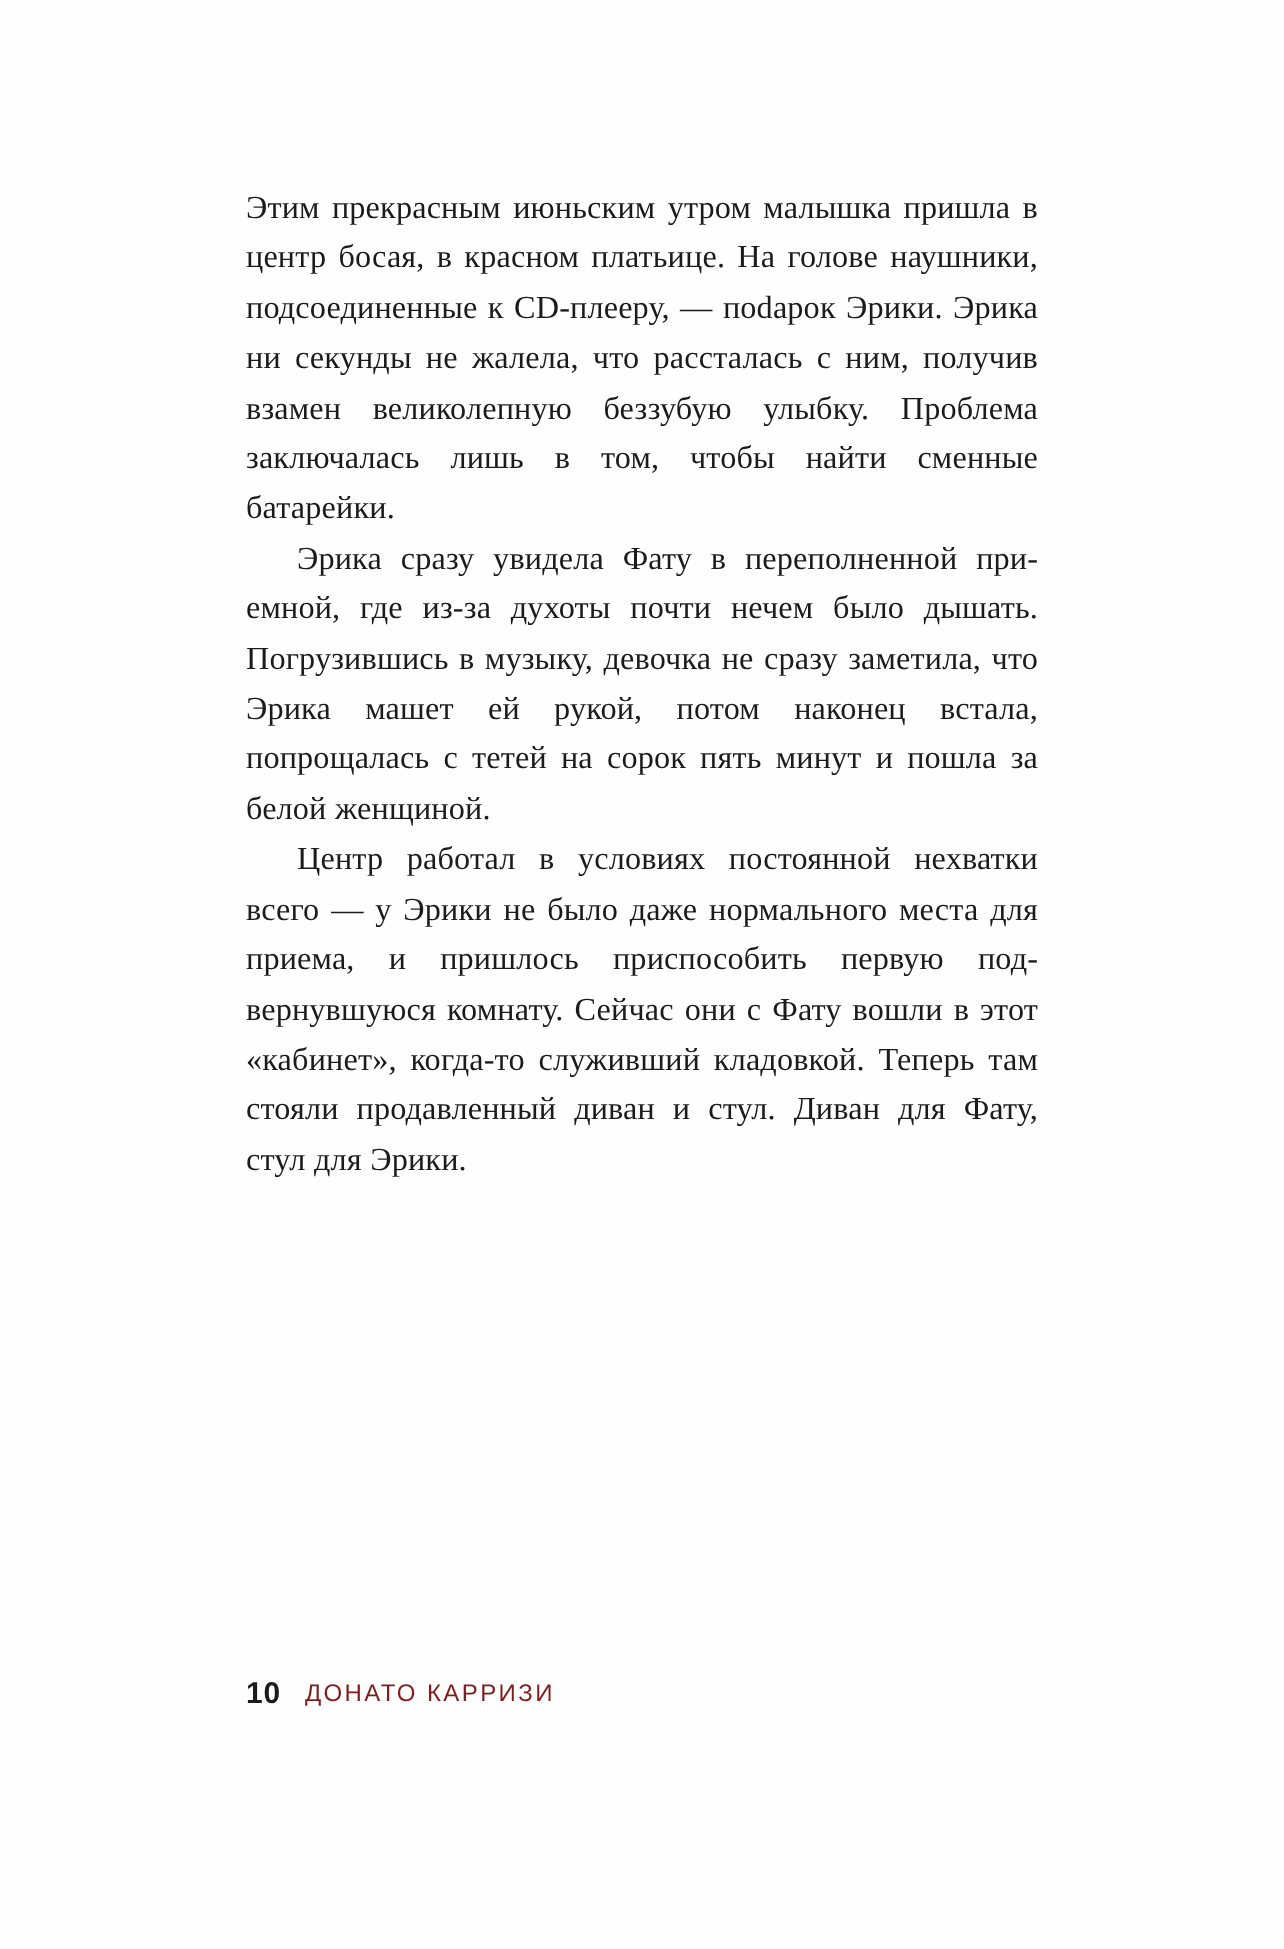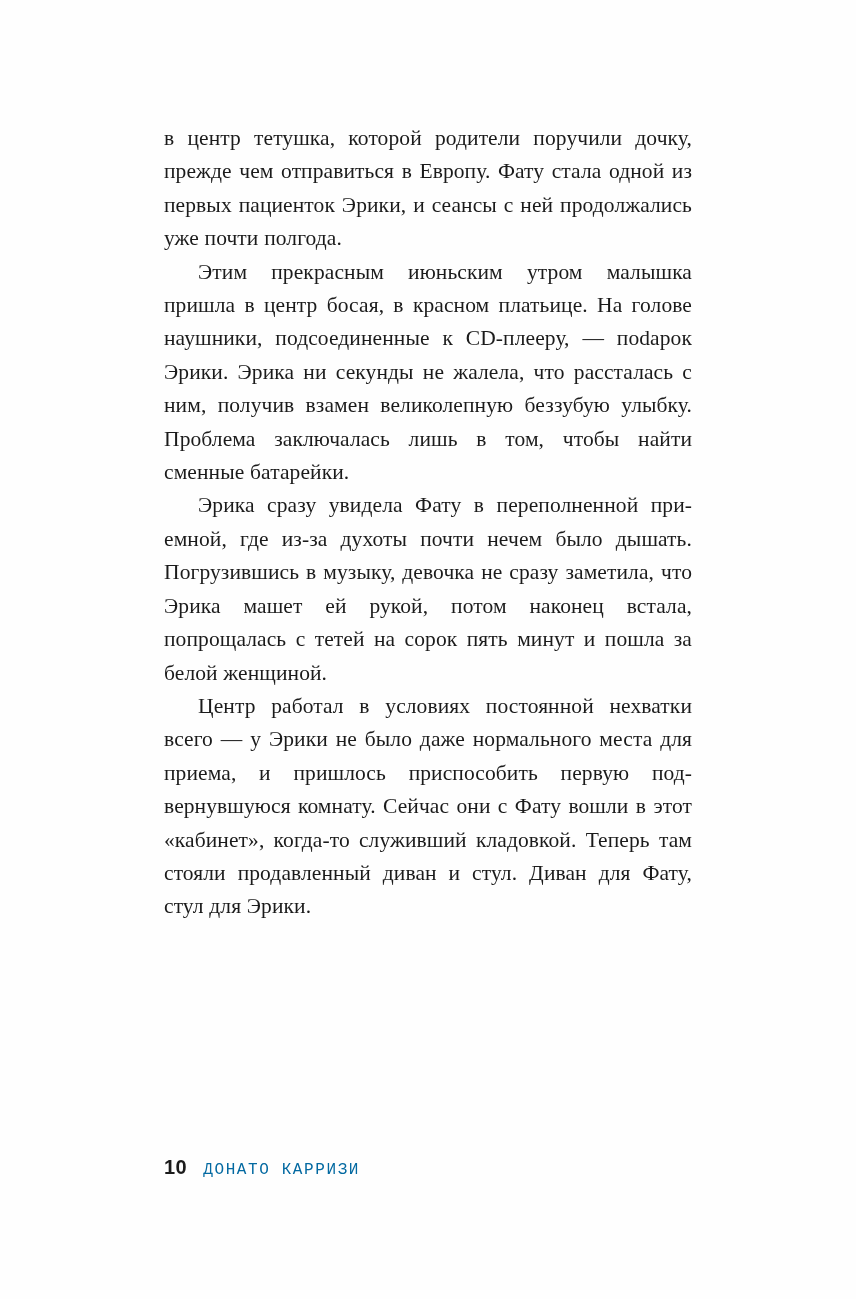--- a/index.html
+++ b/index.html
@@ -41,46 +41,44 @@
   }
   p.para + p.para {
     text-indent: 34px;
   }
   .footer {
     position: absolute;
     left: 164px;
     top: 1118px;
     width: 528px;
     display: flex;
-    align-items: flex-end;
+    align-items: center;
     gap: 16px;
-    margin-top: 38px;
   }
   .folio {
     font-family: "Liberation Sans", sans-serif;
     font-weight: bold;
     font-size: 20px;
     letter-spacing: 0.5px;
     color: #1b1b1b;
   }
   .runhead {
-    font-family: Liberation Mono, monospace;
+    font-family: Liberation Sans, sans-serif;
     font-size: 16px;
     letter-spacing: 1.6px;
-    color: #0369a1;
+    color: #7f1d1d;
     text-transform: uppercase;
   }
 </style>
 </head>
 <body>
 
 <div class="page">
 
   <div class="text-block">
-    <p class="para">в центр тетушка, которой родители поручили доч­ку, прежде чем отправиться в Европу. Фату стала одной из первых пациенток Эрики, и сеансы с ней продолжались уже почти полгода.</p>
     <p class="para">Этим прекрасным июньским утром малышка пришла в центр босая, в красном платьице. На голо­ве наушники, подсоединенные к CD-плееру, — по­dарок Эрики. Эрика ни секунды не жалела, что рас­сталась с ним, получив взамен великолепную без­зубую улыбку. Проблема заключалась лишь в том, чтобы найти сменные батарейки.</p>
     <p class="para">Эрика сразу увидела Фату в переполненной при­емной, где из-за духоты почти нечем было дышать. Погрузившись в музыку, девочка не сразу заметила, что Эрика машет ей рукой, потом наконец встала, попрощалась с тетей на сорок пять минут и пошла за белой женщиной.</p>
     <p class="para">Центр работал в условиях постоянной нехватки всего — у Эрики не было даже нормального места для приема, и пришлось приспособить первую под­вернувшуюся комнату. Сейчас они с Фату вошли в этот «кабинет», когда-то служивший кладовкой. Теперь там стояли продавленный диван и стул. Ди­ван для Фату, стул для Эрики.</p>
   </div>
 
   <div class="footer">
     <span class="folio">10</span>
     <span class="runhead">ДОНАТО КАРРИЗИ</span>
   </div>
 

